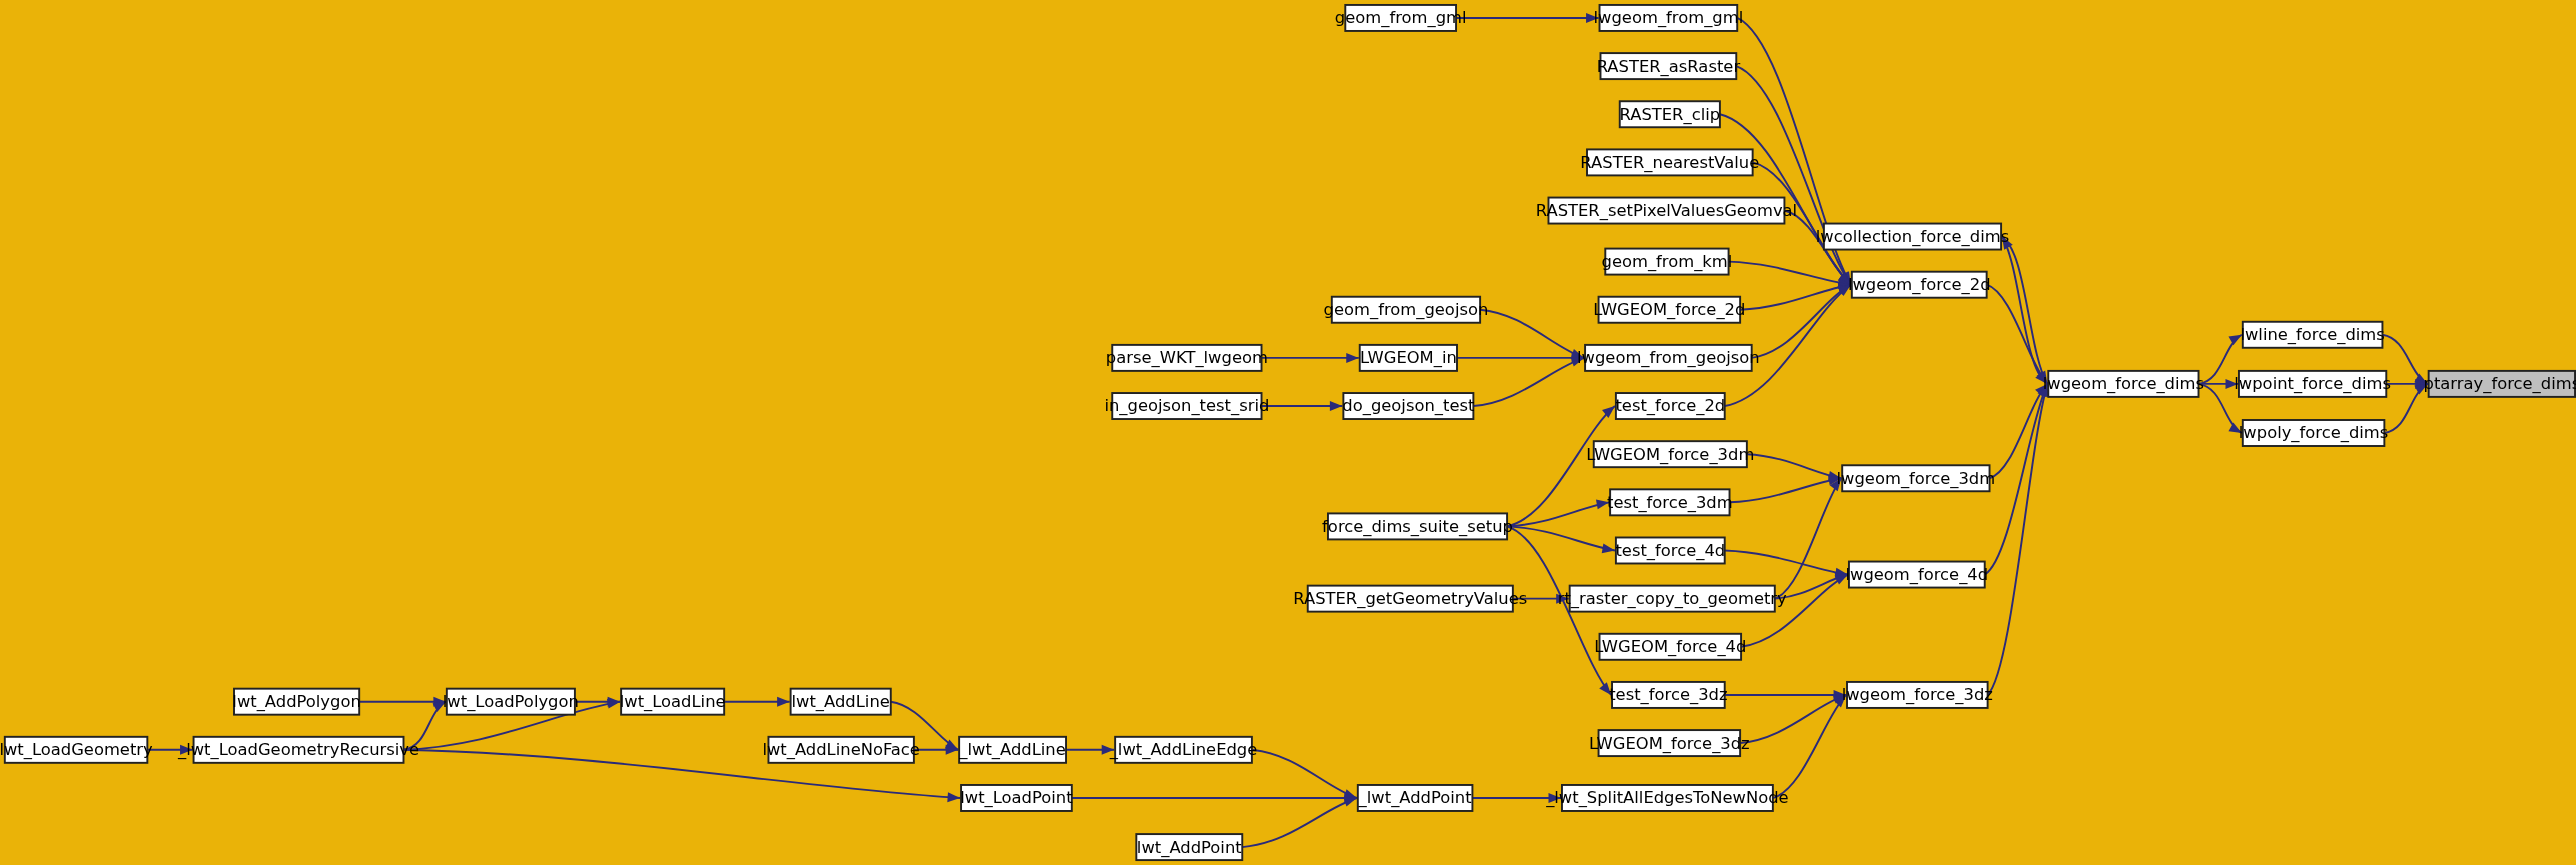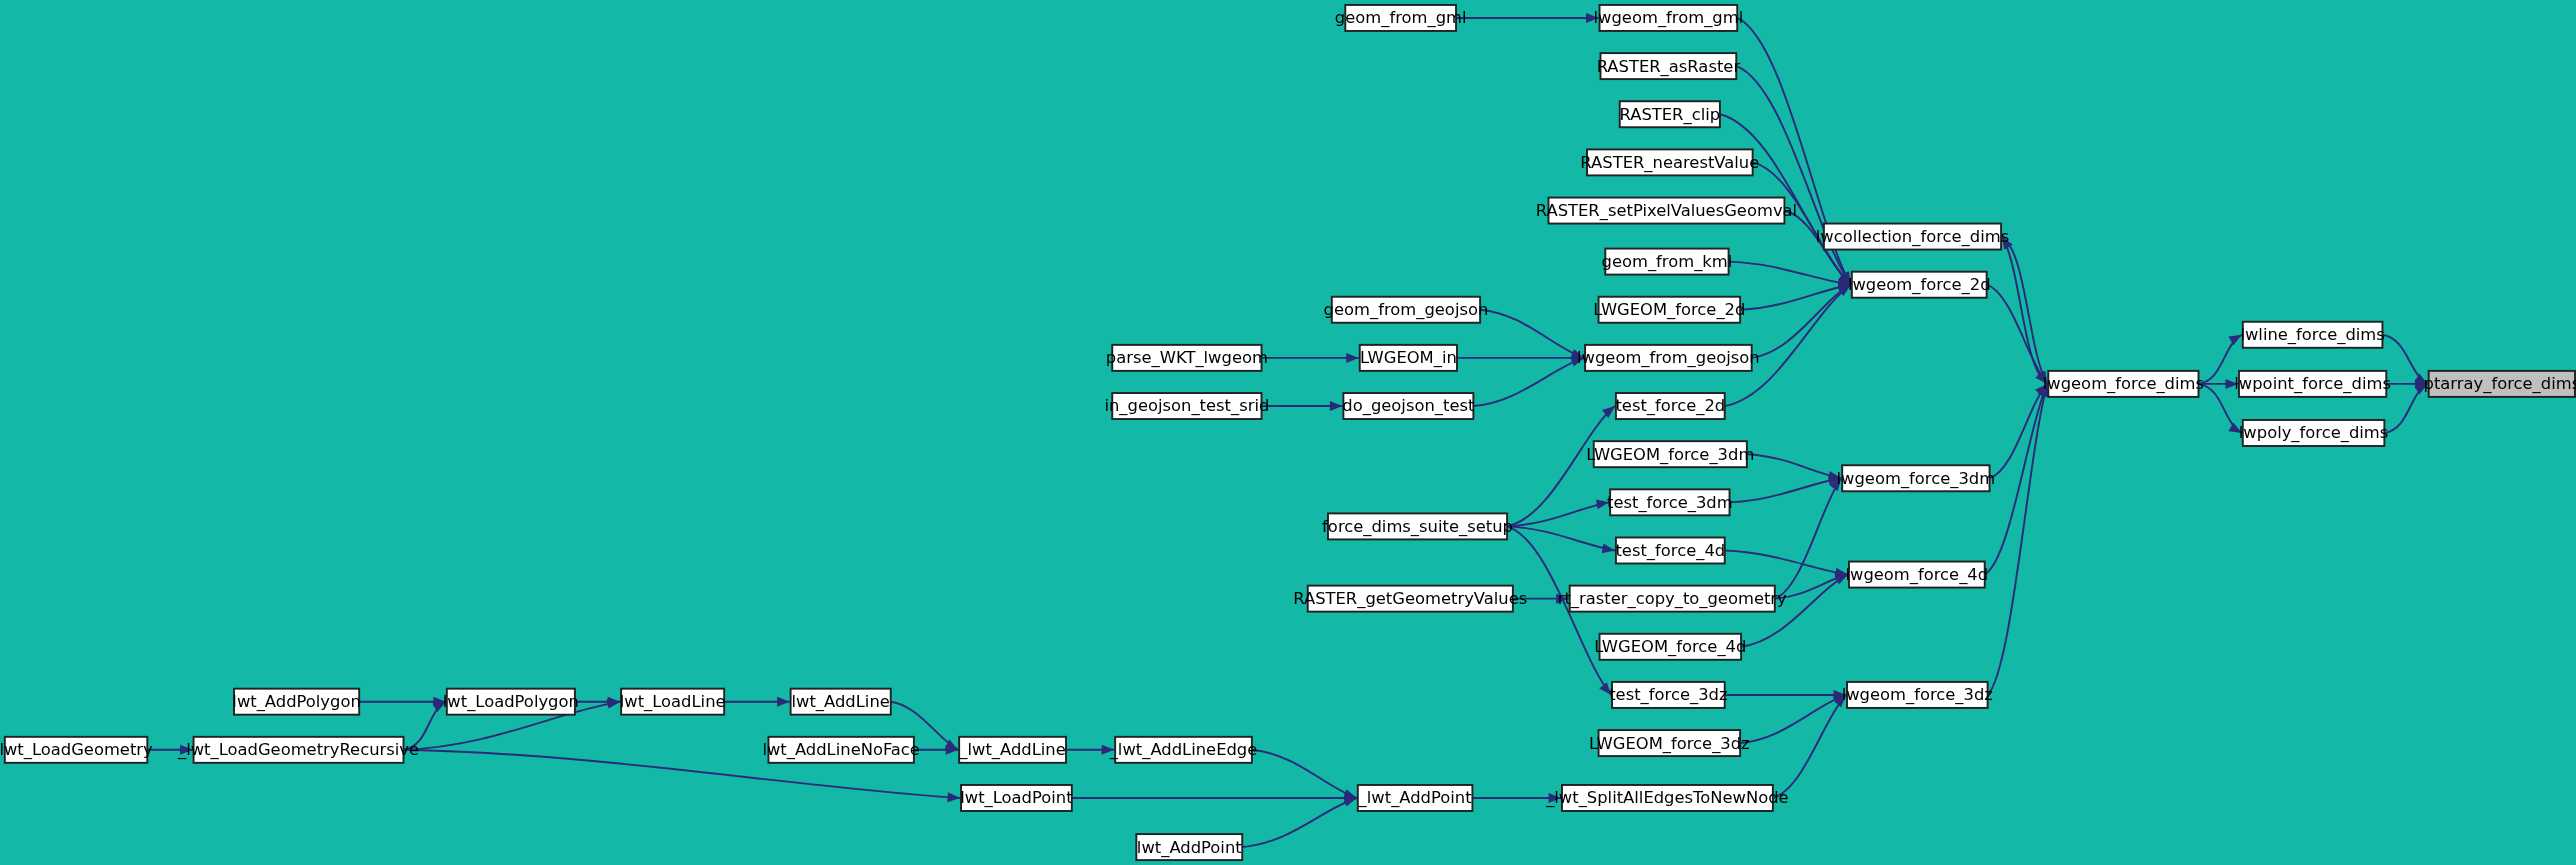--- a/index.html
+++ b/index.html
@@ -1,16 +1,16 @@
 <!DOCTYPE html>
 <html><head>
 <meta charset="utf-8">
 <style>
   html,body{margin:0;padding:0;background:#ffffff;}
-  #canvas{position:relative;width:2576px;height:866px;background:#14b8a6;
+  #canvas{position:relative;width:2576px;height:866px;background:#eab308;
     font-family:"DejaVu Sans","Liberation Sans",sans-serif;}
   svg{position:absolute;left:0;top:0;width:2576px;height:866px;overflow:visible;}
   .nodebox{fill:#ffffff;stroke:#222222;stroke-width:2;}
   .nodebox.hl{fill:#bfbfbf;}
   .nodelabel{font-family:"DejaVu Sans","Liberation Sans",sans-serif;font-size:17px;
     fill:#000000;text-anchor:middle;dominant-baseline:middle;}
   .edge{fill:none;stroke:#2a2a7a;stroke-width:2;}
   .ahead{fill:#2a2a7a;stroke:none;}
 </style>
 </head>

